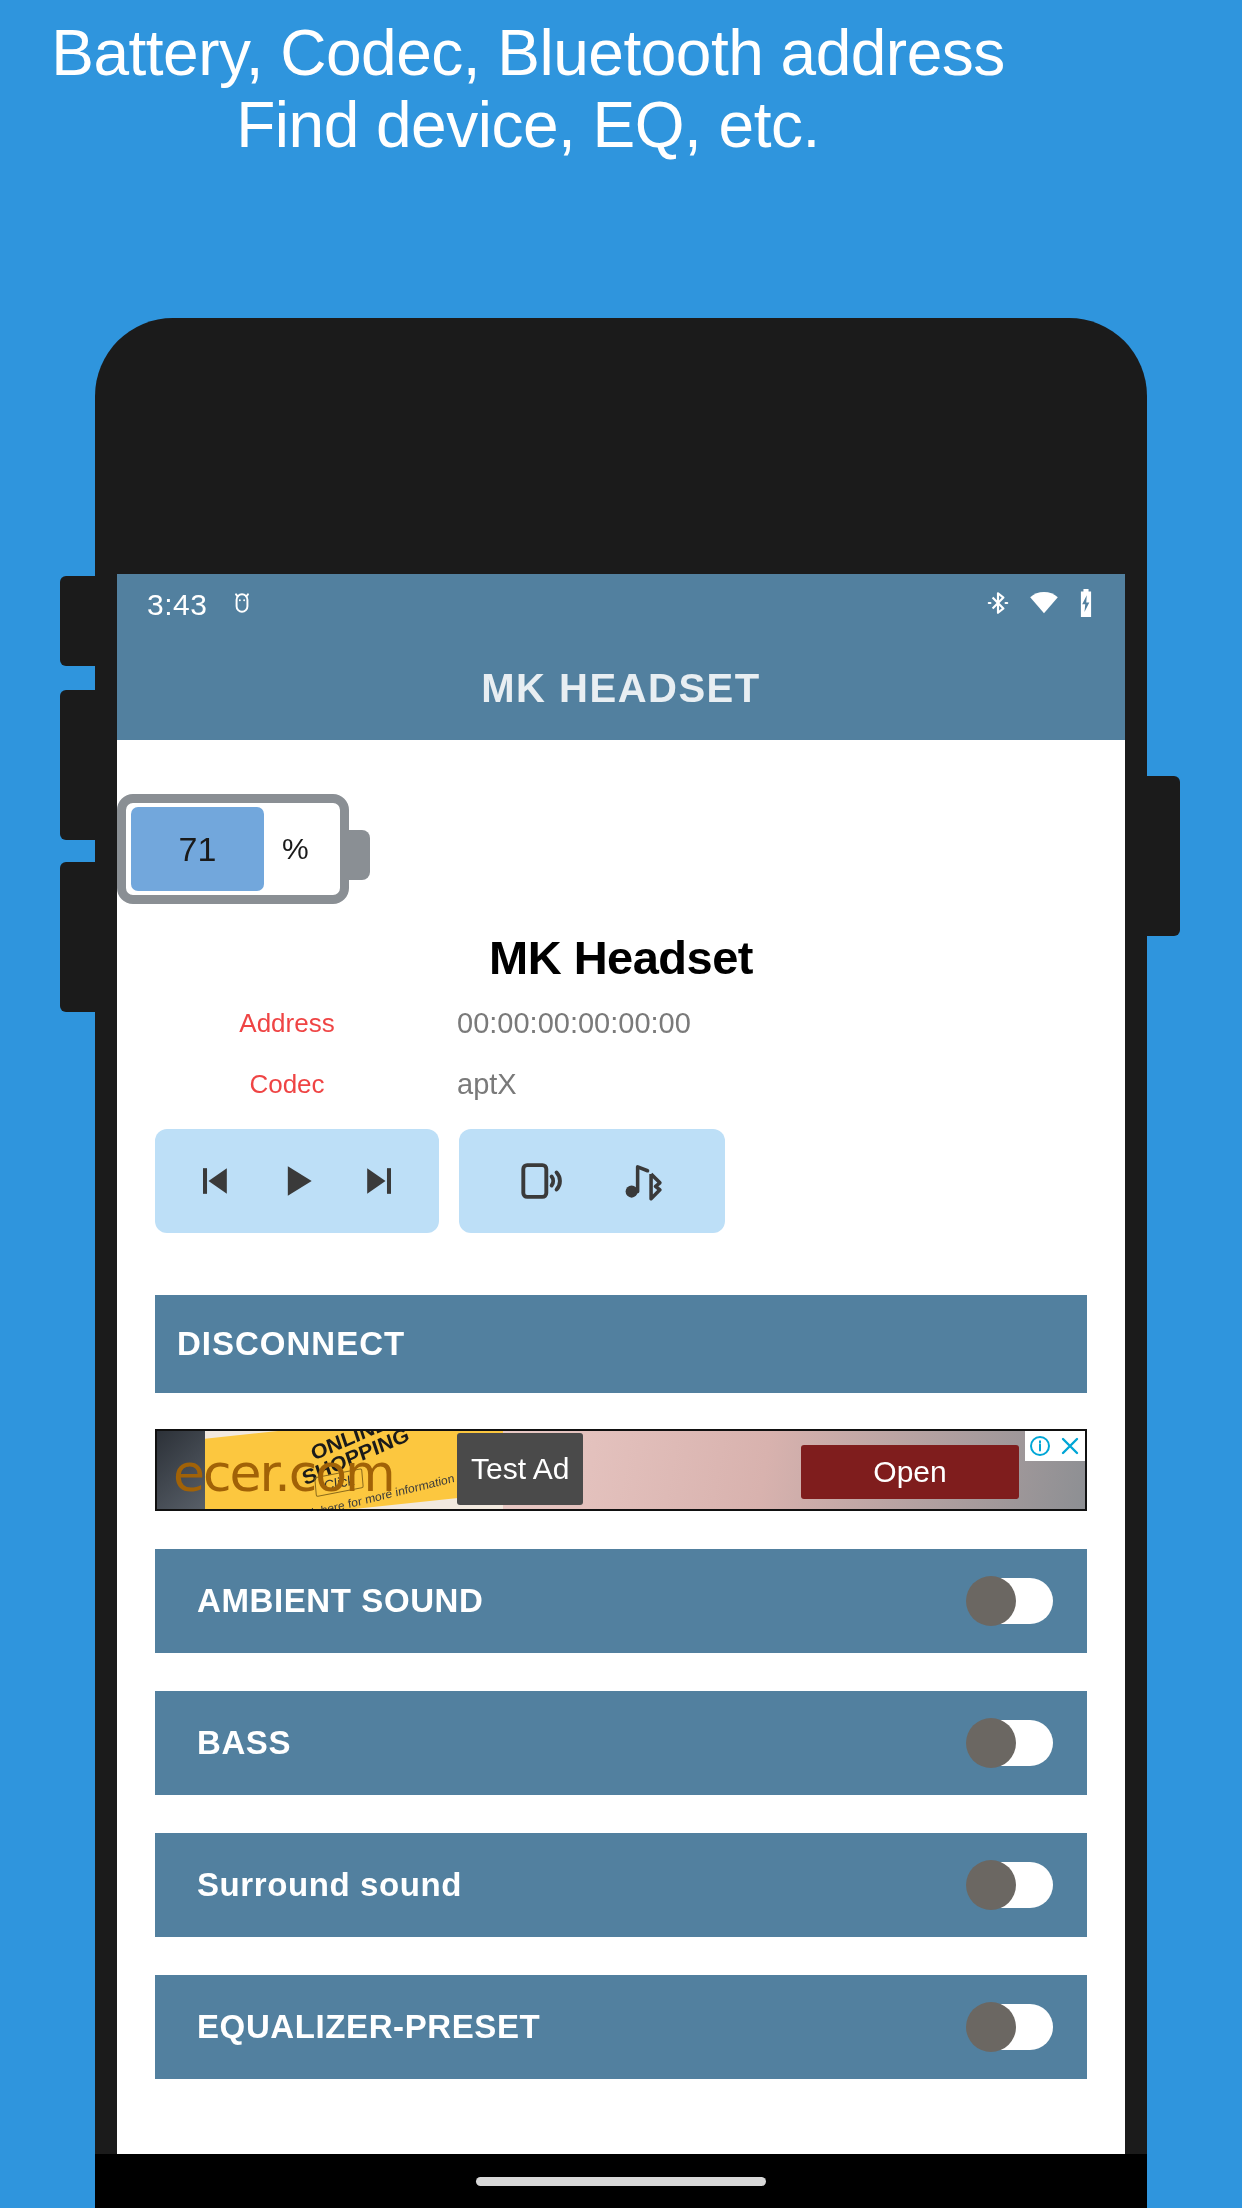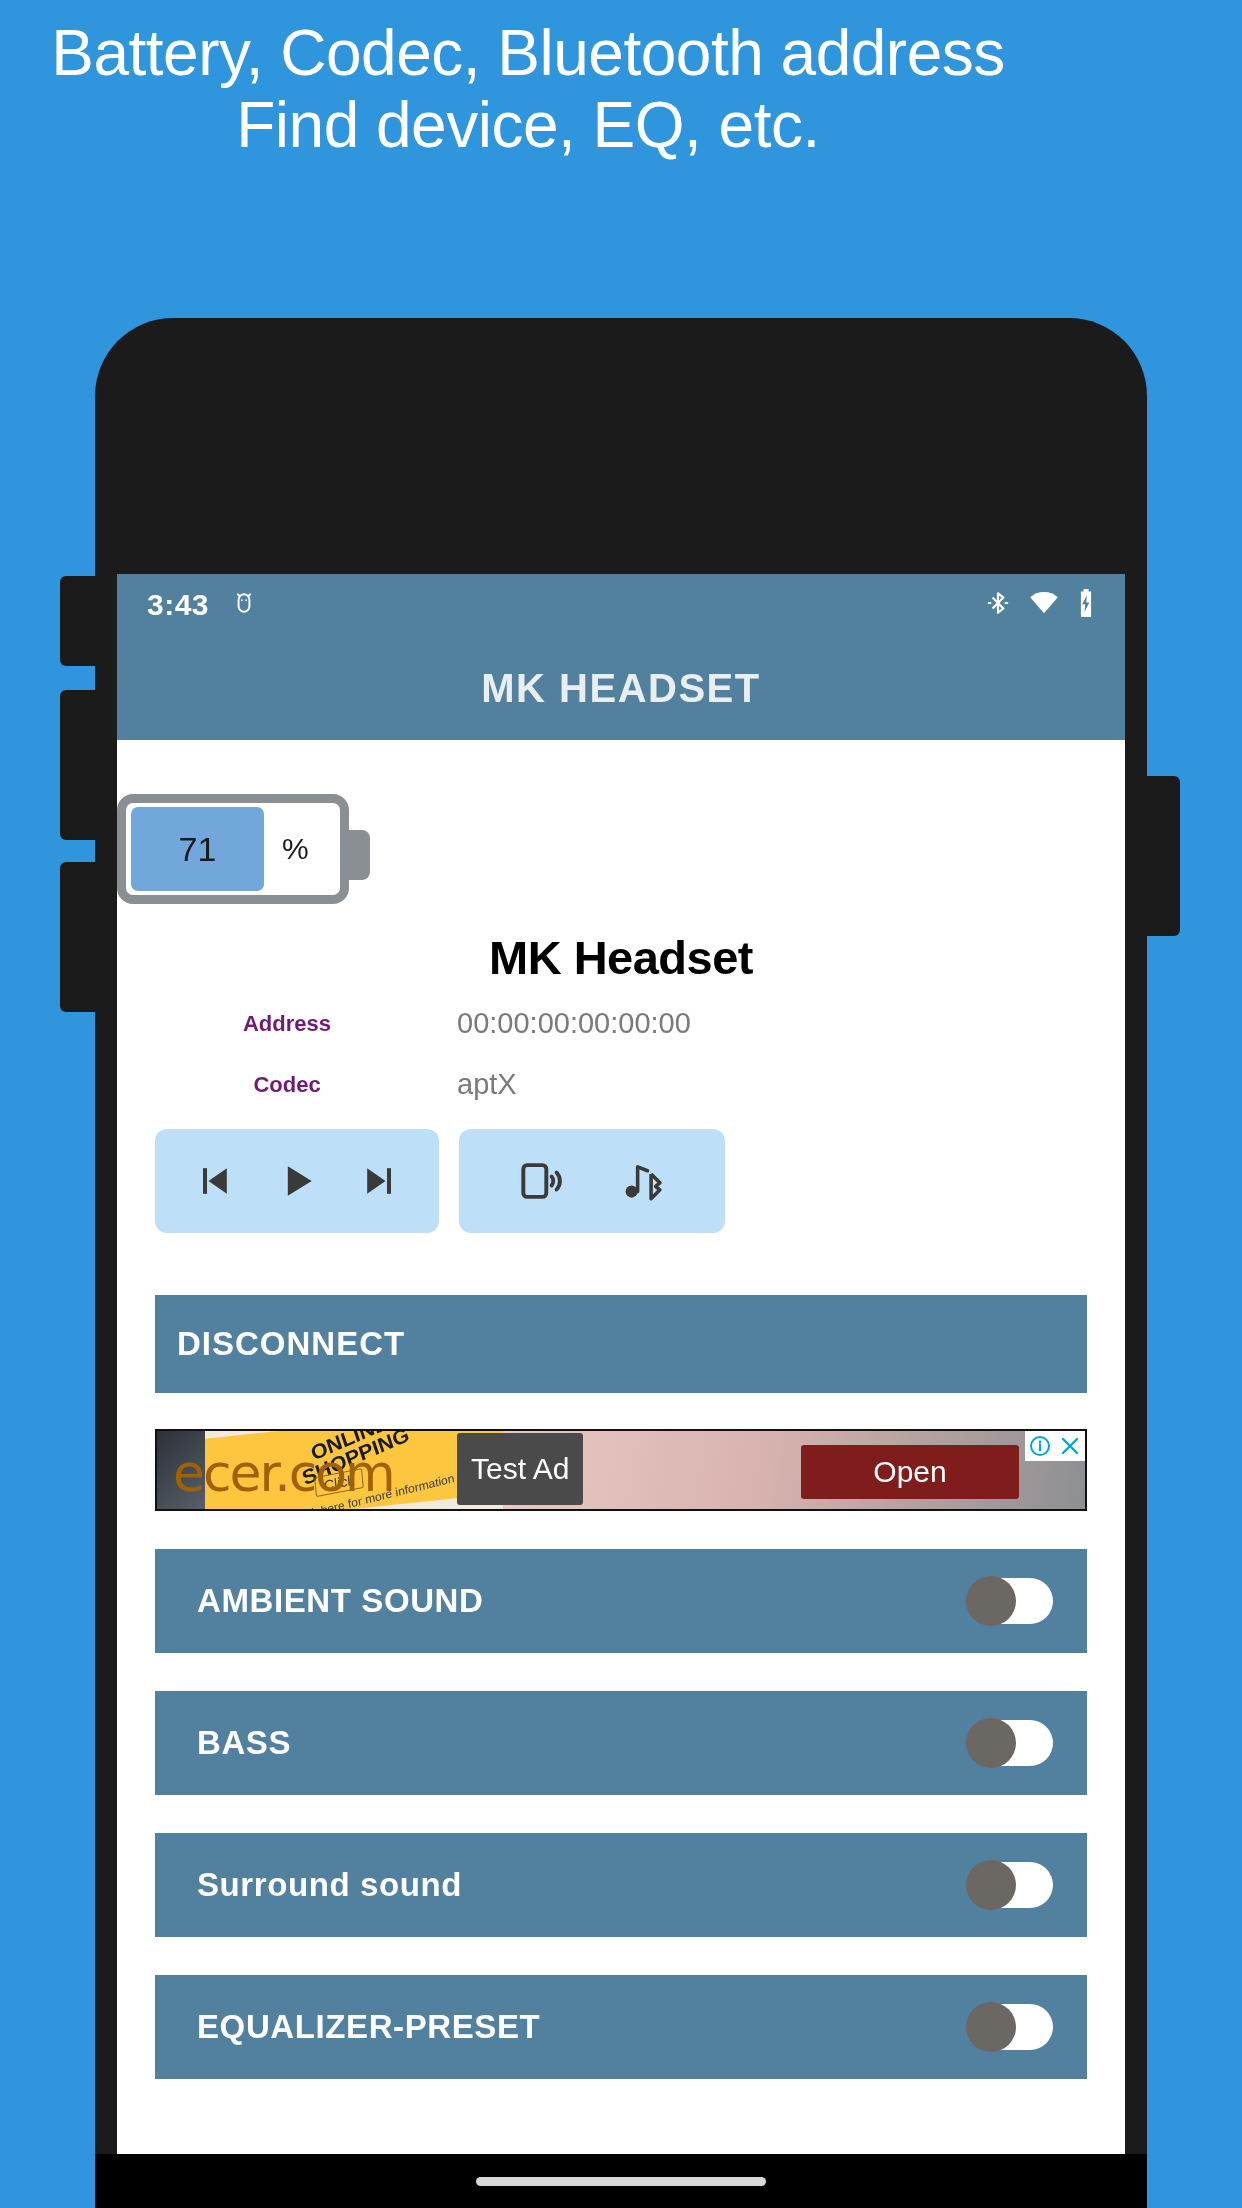--- a/index.html
+++ b/index.html
@@ -38,21 +38,21 @@
     width:1008px; height:1634px;
     background:#ffffff; overflow:hidden;
   }
 
   
   #statusbar {
     height:62px; background:#52809f;
     display:flex; align-items:center;
     padding:0 30px; color:#ffffff;
   }
-  #statusbar .time { font-size:30px; font-weight:bold; letter-spacing:0.5px;text-align:center; }
+  #statusbar .time { font-size:30px; font-weight:normal; letter-spacing:0.5px;text-align:center; }
   #statusbar .sb-left { display:flex; align-items:center; gap:22px; }
   #statusbar .sb-right { margin-left:auto; display:flex; align-items:center; gap:18px; }
   .sbicon { display:block; }
 
   
   #appbar {
     height:104px; background:#52809f;
     display:flex; align-items:center; justify-content:center;
   }
   #appbar .title {
@@ -85,21 +85,21 @@
 
   .device-name {
     text-align:center; font-size:47px; font-weight:bold;
     color:#000000; margin-top:26px; letter-spacing:-0.5px;
   }
 
   .info-table { margin-top:22px; }
   .info-row { display:flex; align-items:center; margin-bottom:28px; }
   .info-label {
     width:340px; text-align:center;
-    font-size:22px; font-weight:bold; color:#701a75;
+    font-size:26px; font-weight:normal; color:#ef4444;
   }
   .info-value { font-size:29px; color:#7a7a7a; }
 
   
   .panels { display:flex; gap:20px; padding:0 38px; margin-top:16px; }
   .panel {
     background:#bddff7; border-radius:12px; height:104px;
     display:flex; align-items:center; justify-content:space-around;
   }
   .panel.media { flex: 0 0 284px; padding:0 18px; }

